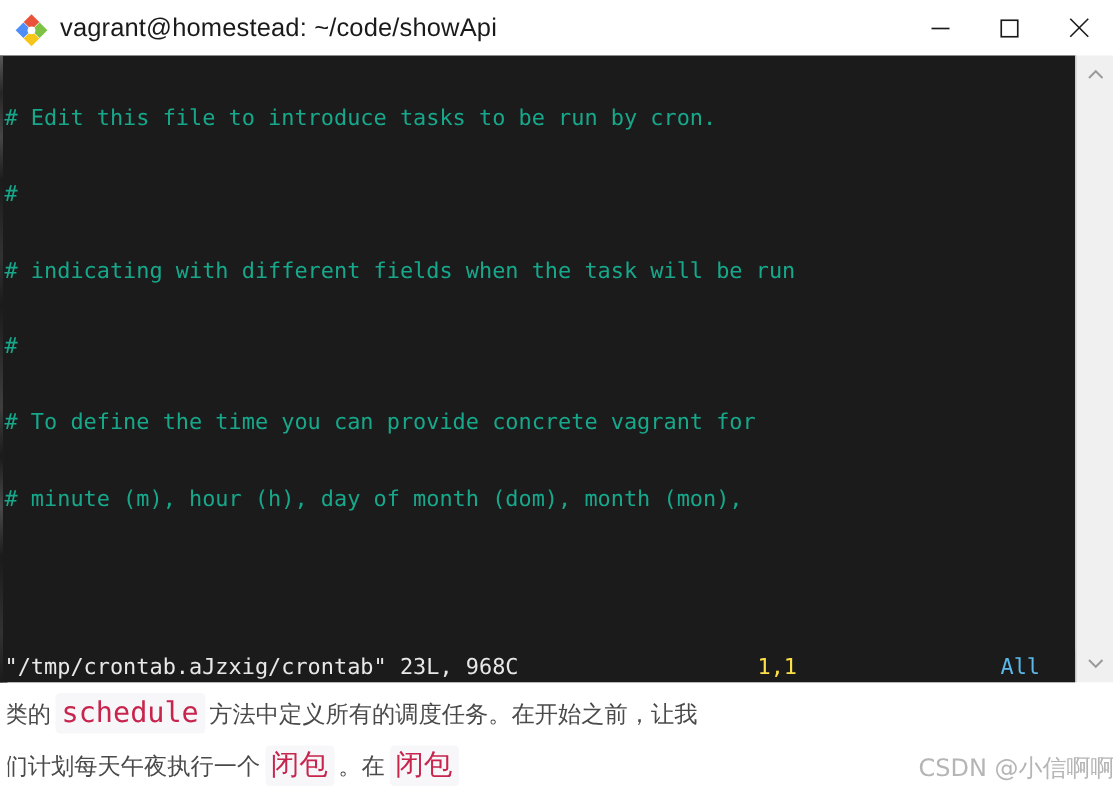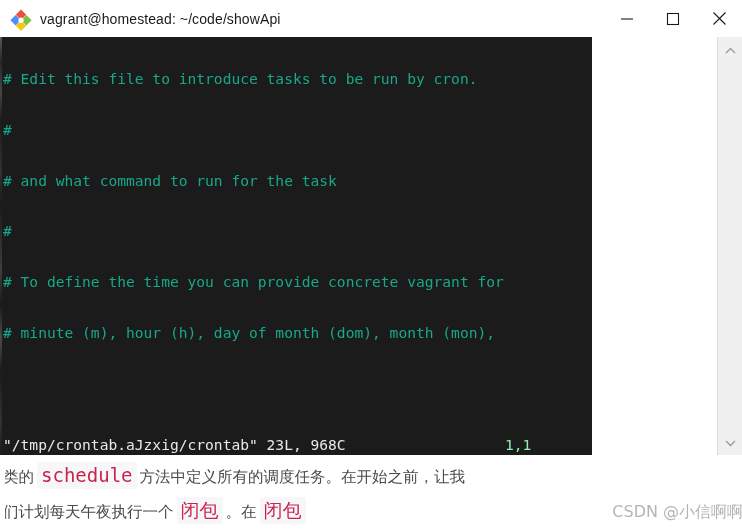--- a/index.html
+++ b/index.html
@@ -30,21 +30,21 @@
   .tb-icon {
     width: 26px;
     height: 26px;
     margin-left: 8px;
     margin-right: 6px;
     position: relative;
     flex: none;
   }
   .tb-icon svg { display:block; }
   .tb-title {
-    font-size: 14px;
+    font-size: 17px;
     color: #1a1a1a;
     font-family: "Liberation Sans", sans-serif;
     white-space: nowrap;
     letter-spacing: 0.1px;
   }
   .tb-spacer { flex: 1 1 auto; }
   .winbtn {
     width: 46px;
     height: 37px;
     display: flex;
@@ -52,21 +52,21 @@
     justify-content: center;
     flex: none;
   }
   .winbtn svg { display:block; }
 
   
   .term-wrap {
     position: absolute;
     left: 0;
     top: 37px;
-    width: 592px;
+    width: 717px;
     height: 418px;
     background: #1b1b1b;
     overflow: hidden;
   }
   .term-leftborder {
     position: absolute;
     left: 0; top: 0;
     width: 2px; height: 418px;
     background: linear-gradient(to bottom,
       #6d6d6d 0%, #2a2a2a 6%, #555 13%, #1b1b1b 20%,
@@ -97,21 +97,21 @@
     width: 717px;
     height: 21px;
     background: #1b1b1b;
     font-family: "DejaVu Sans Mono", "Liberation Mono", monospace;
     font-size: 14.6px;
     line-height: 21px;
     color: #e8e8e8;
     white-space: pre;
   }
   .st-file { position:absolute; left:3px; top:0; }
-  .st-pos  { position:absolute; left:505px; top:0; color:#86efac; }
+  .st-pos  { position:absolute; left:505px; top:0; color:#fde047; }
   .st-all  { position:absolute; left:667px; top:0; color:#5bb8e8; }
 
   
   .scrollbar {
     position: absolute;
     left: 717px;
     top: 37px;
     width: 25px;
     height: 418px;
     background: #f0f0f0;
@@ -205,21 +205,21 @@
     </svg>
   </div>
 </div>
 
 <div class="term-wrap">
   <div class="term-leftborder"></div>
 
   <div class="term">
     <span class="ln"># Edit this file to introduce tasks to be run by cron.</span>
     <span class="ln">#</span>
-    <span class="ln"># and what command to run for the task</span>
+    <span class="ln"># indicating with different fields when the task will be run</span>
     <span class="ln">#</span>
     <span class="ln"># To define the time you can provide concrete vagrant for</span>
     <span class="ln"># minute (m), hour (h), day of month (dom), month (mon),</span>
     
     
     
     
     
     
     

